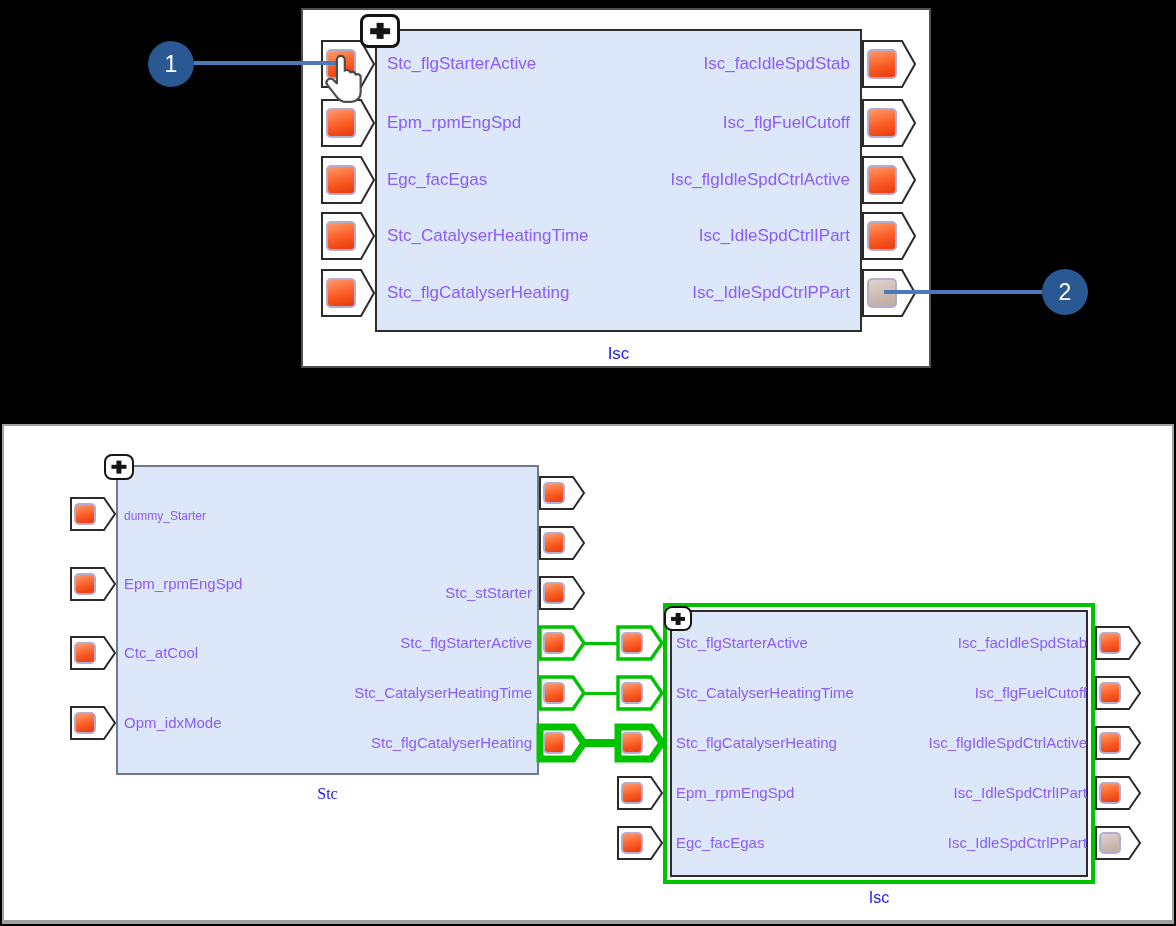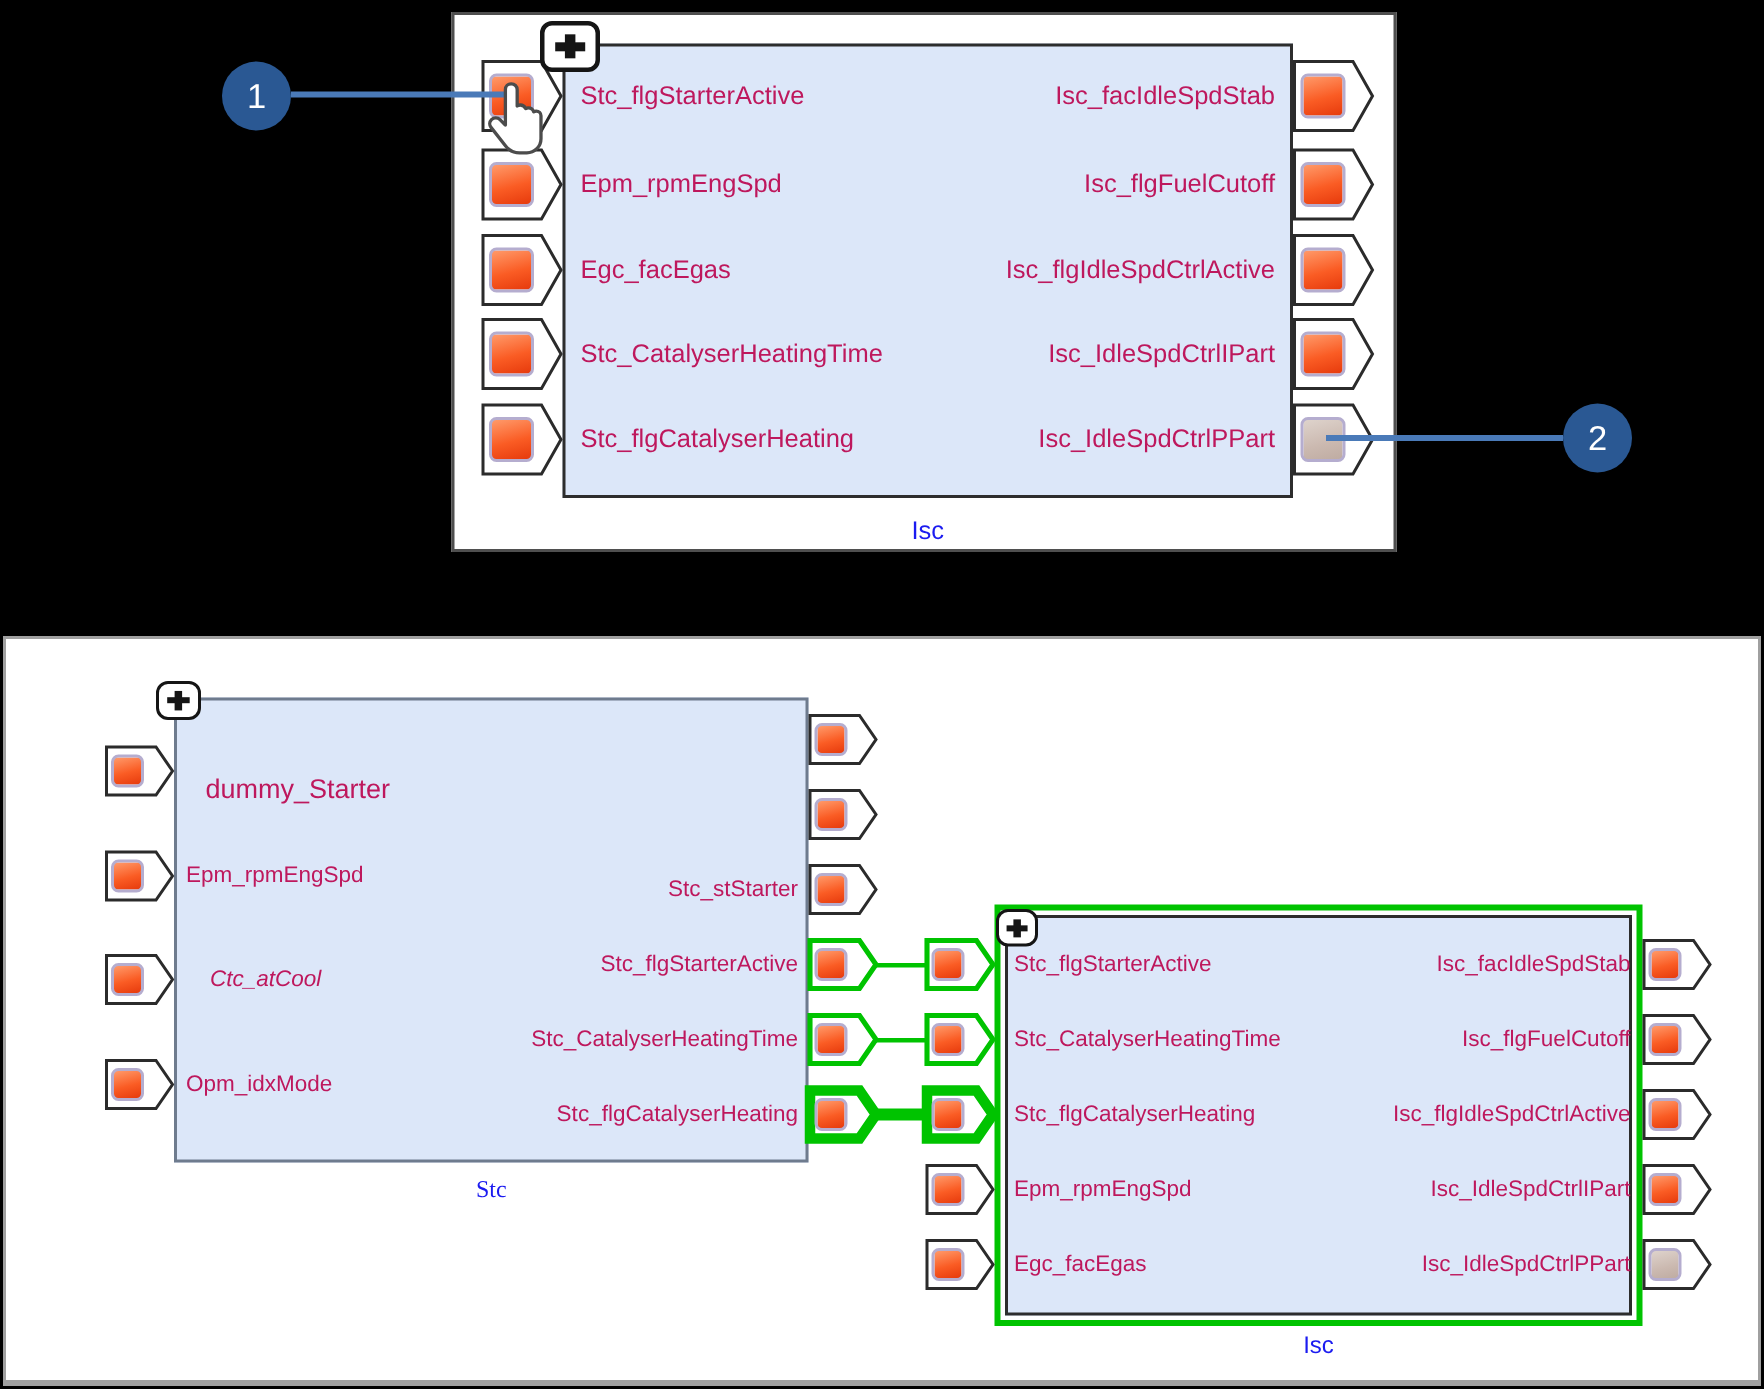--- a/index.html
+++ b/index.html
@@ -3,21 +3,21 @@
 <meta charset="utf-8">
 <style>
   *{box-sizing:border-box;margin:0;padding:0}
   html,body{width:1176px;height:926px;background:#000;overflow:hidden;
             font-family:"Liberation Sans",sans-serif}
   .panel{position:absolute;background:#fff}
   #panel-top{left:301px;top:8px;width:630px;height:360px;border:2px solid #4f4f4f}
   #panel-bottom{left:2px;top:424px;width:1172px;height:500px;border:2px solid #a0a0a0;border-bottom-width:4px}
   .block{position:absolute;background:#dce7f9;z-index:1}
   .sel-outer{position:absolute;background:#fff;border:4px solid #00c300;z-index:1}
-  .sig{position:absolute;color:#be185d;white-space:nowrap;z-index:4}
+  .sig{position:absolute;color:#8b5cf6;white-space:nowrap;z-index:4}
   .port{position:absolute;z-index:3}
   .port svg{position:absolute;left:0;top:0}
   .pin{position:absolute;border:2px solid #b5adcf;border-radius:5px}
   .pin-orange{background:linear-gradient(165deg,#ff9a6a 0%,#fa5c24 55%,#e63a0c 100%)}
   .pin-gray{background:linear-gradient(165deg,#ded3cc 0%,#cbb9b0 60%,#bfaca2 100%)}
   .plusbtn{position:absolute;background:#fff;border:3px solid #151515;border-radius:8px;z-index:6}
   .plusbtn::before,.plusbtn::after{content:"";position:absolute;background:#151515;
      left:50%;top:50%;transform:translate(-50%,-50%)}
   .plusbtn::before{width:58%;height:20%}
   .plusbtn::after{width:20%;height:58%}
@@ -108,35 +108,35 @@
   </div>
 <div id="panel-bottom" class="panel">
     <div class="block" style="left: 112px; top: 39px; width: 423px; height: 310px; border: 2px solid rgb(110, 123, 142);"></div>
     <div class="plusbtn" style="left: 100px; top: 28px; width: 30px; height: 26px; border-width: 2px;"></div>
     <div class="port" style="left: 66px; top: 71px; width: 46px; height: 34px;">
       <svg width="46" height="34" style="overflow: visible;">
         <polygon points="1,1 34,1 45,17 34,33 1,33" fill="#ffffff" stroke="#2b2b2b" stroke-width="2" stroke-linejoin="miter"></polygon>
       </svg>
       <div class="pin pin-orange" style="left: 4px; top: 6px; width: 22px; height: 22px;"></div>
     </div>
-    <div class="sig" style="top: 90px; height: 20px; line-height: 20px; font-size: 18px; left: 120px; margin-left: 13px;">dummy_Starter</div>
+    <div class="sig" style="top: 80px; height: 20px; line-height: 20px; font-size: 12px; left: 120px;">dummy_Starter</div>
     <div class="port" style="left: 66px; top: 141px; width: 46px; height: 34px;">
       <svg width="46" height="34" style="overflow: visible;">
         <polygon points="1,1 34,1 45,17 34,33 1,33" fill="#ffffff" stroke="#2b2b2b" stroke-width="2" stroke-linejoin="miter"></polygon>
       </svg>
       <div class="pin pin-orange" style="left: 4px; top: 6px; width: 22px; height: 22px;"></div>
     </div>
     <div class="sig" style="top: 148px; height: 20px; line-height: 20px; font-size: 15px; left: 120px;">Epm_rpmEngSpd</div>
     <div class="port" style="left: 66px; top: 210px; width: 46px; height: 34px;">
       <svg width="46" height="34" style="overflow: visible;">
         <polygon points="1,1 34,1 45,17 34,33 1,33" fill="#ffffff" stroke="#2b2b2b" stroke-width="2" stroke-linejoin="miter"></polygon>
       </svg>
       <div class="pin pin-orange" style="left: 4px; top: 6px; width: 22px; height: 22px;"></div>
     </div>
-    <div class="sig" style="top: 217px; height: 20px; line-height: 20px; font-size: 15px; left: 136px; font-style: italic;">Ctc_atCool</div>
+    <div class="sig" style="top: 217px; height: 20px; line-height: 20px; font-size: 15px; left: 120px;">Ctc_atCool</div>
     <div class="port" style="left: 66px; top: 280px; width: 46px; height: 34px;">
       <svg width="46" height="34" style="overflow: visible;">
         <polygon points="1,1 34,1 45,17 34,33 1,33" fill="#ffffff" stroke="#2b2b2b" stroke-width="2" stroke-linejoin="miter"></polygon>
       </svg>
       <div class="pin pin-orange" style="left: 4px; top: 6px; width: 22px; height: 22px;"></div>
     </div>
     <div class="sig" style="top: 287px; height: 20px; line-height: 20px; font-size: 15px; left: 120px;">Opm_idxMode</div>
     <div class="port" style="left: 535px; top: 50px; width: 46px; height: 34px;">
       <svg width="46" height="34" style="overflow: visible;">
         <polygon points="1,1 34,1 45,17 34,33 1,33" fill="#ffffff" stroke="#2b2b2b" stroke-width="2" stroke-linejoin="miter"></polygon>

